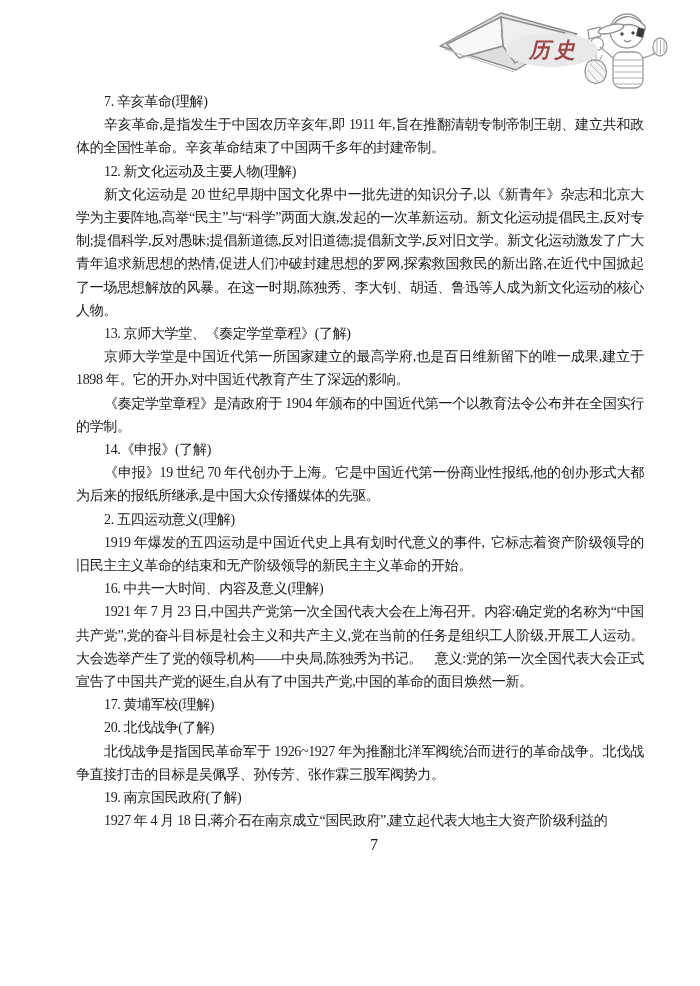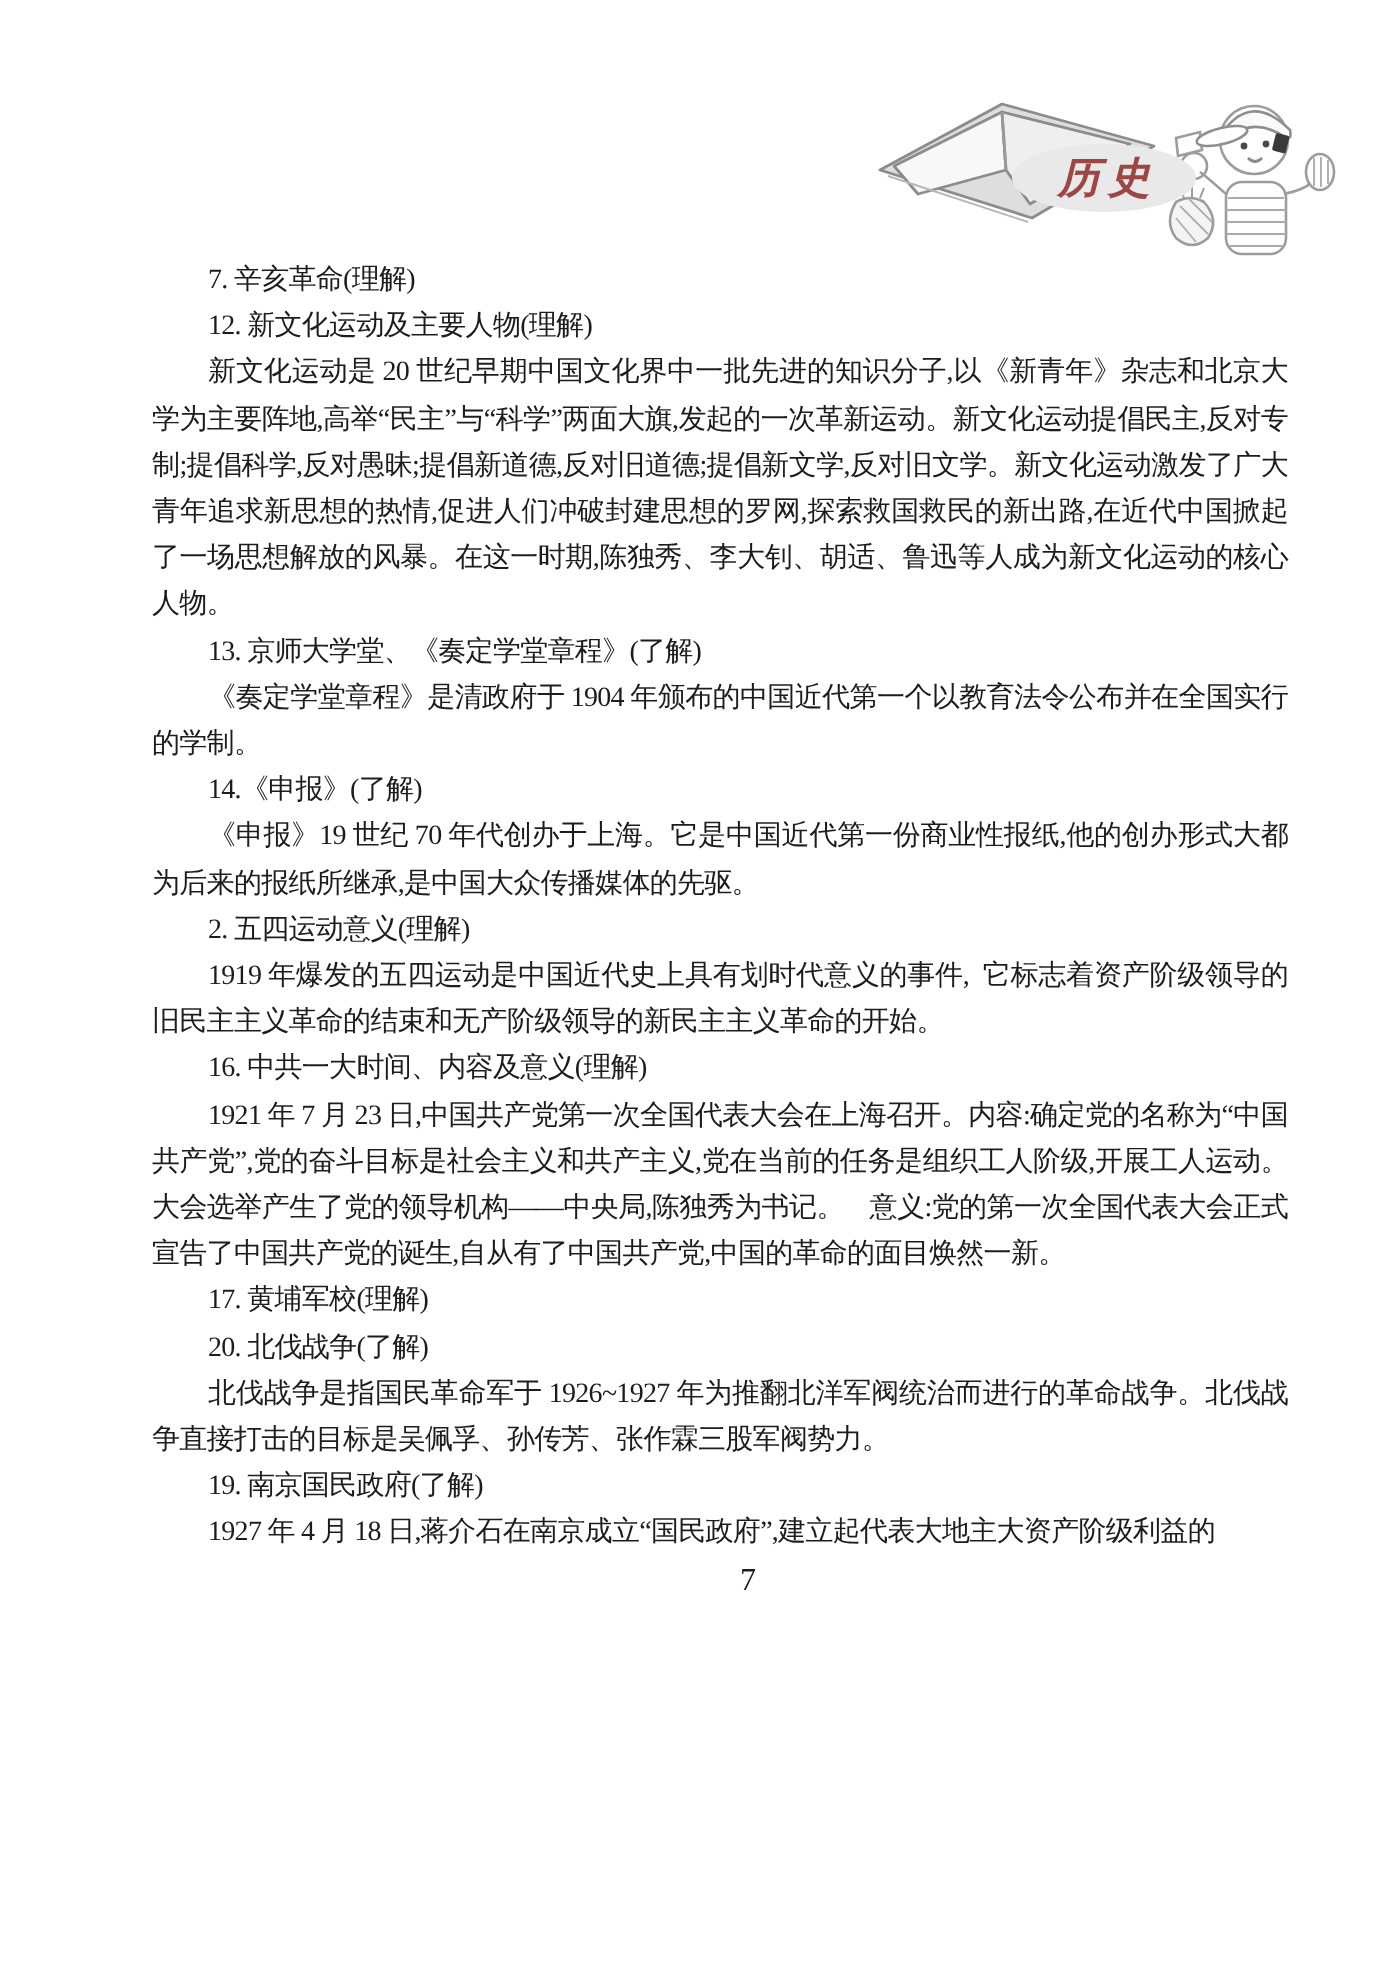--- a/index.html
+++ b/index.html
@@ -3,21 +3,21 @@
 <meta charset="utf-8">
 <style>
   html, body { margin: 0; padding: 0; }
   body {
     width: 700px; height: 986px;
     background: #ffffff;
     position: relative;
     overflow: hidden;
     font-family: "Liberation Serif", "DejaVu Serif", serif;
   }
-  .page { position: absolute; inset: 0; margin-top: 39px; }
+  .page { position: absolute; inset: 0; }
 
   
   .header-art { position: absolute; left: 428px; top: 0; width: 250px; height: 98px; }
   .book-art { position: absolute; left: 6px; top: 1px; }
   .bubble {
     position: absolute; left: 78px; top: 33px;
     width: 92px; height: 34px;
     background: #e9e9e9;
     border-radius: 50%;
     display: flex; align-items: center; justify-content: center;
@@ -94,29 +94,31 @@
       <path d="M44,40 Q47.5,43.5 51,40" stroke="#8a8a8a"></path>
       <ellipse cx="80" cy="47" rx="7" ry="9" fill="#ffffff"></ellipse>
       <path d="M77,40 L77,54 M80.5,39.5 L80.5,54.5 M84,41 L84,53" stroke="#a8a8a8" stroke-width="0.9"></path>
     </svg>
   </div>
 
   <div class="content">
 
     <section>
       <p>7. 辛亥革命(理解)</p>
+      <p>辛亥革命,是指发生于中国农历辛亥年,即 1911 年,旨在推翻清朝专制帝制王朝、建立共和政体的全国性革命。辛亥革命结束了中国两千多年的封建帝制。</p>
     </section>
 
     <section>
       <p>12. 新文化运动及主要人物(理解)</p>
       <p>新文化运动是 20 世纪早期中国文化界中一批先进的知识分子,以《新青年》杂志和北京大学为主要阵地,高举“民主”与“科学”两面大旗,发起的一次革新运动。新文化运动提倡民主,反对专制;提倡科学,反对愚昧;提倡新道德,反对旧道德;提倡新文学,反对旧文学。新文化运动激发了广大青年追求新思想的热情,促进人们冲破封建思想的罗网,探索救国救民的新出路,在近代中国掀起了一场思想解放的风暴。在这一时期,陈独秀、李大钊、胡适、鲁迅等人成为新文化运动的核心人物。</p>
     </section>
 
     <section>
       <p>13. 京师大学堂、《奏定学堂章程》(了解)</p>
+      <p>京师大学堂是中国近代第一所国家建立的最高学府,也是百日维新留下的唯一成果,建立于 1898 年。它的开办,对中国近代教育产生了深远的影响。</p>
       <p>《奏定学堂章程》是清政府于 1904 年颁布的中国近代第一个以教育法令公布并在全国实行的学制。</p>
     </section>
 
     <section>
       <p>14.《申报》(了解)</p>
       <p>《申报》19 世纪 70 年代创办于上海。它是中国近代第一份商业性报纸,他的创办形式大都为后来的报纸所继承,是中国大众传播媒体的先驱。</p>
     </section>
 
     <section>
       <p>2. 五四运动意义(理解)</p>

